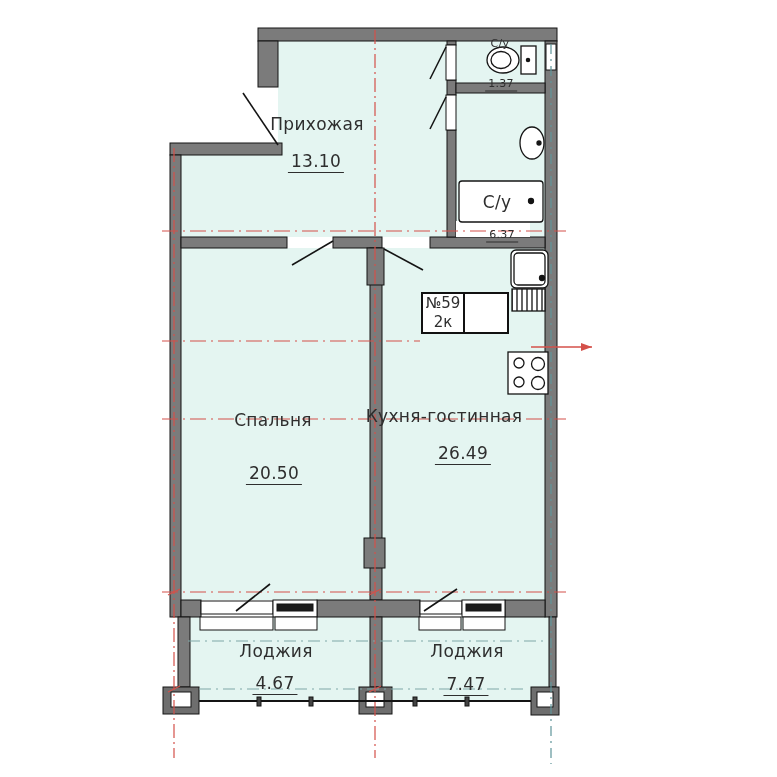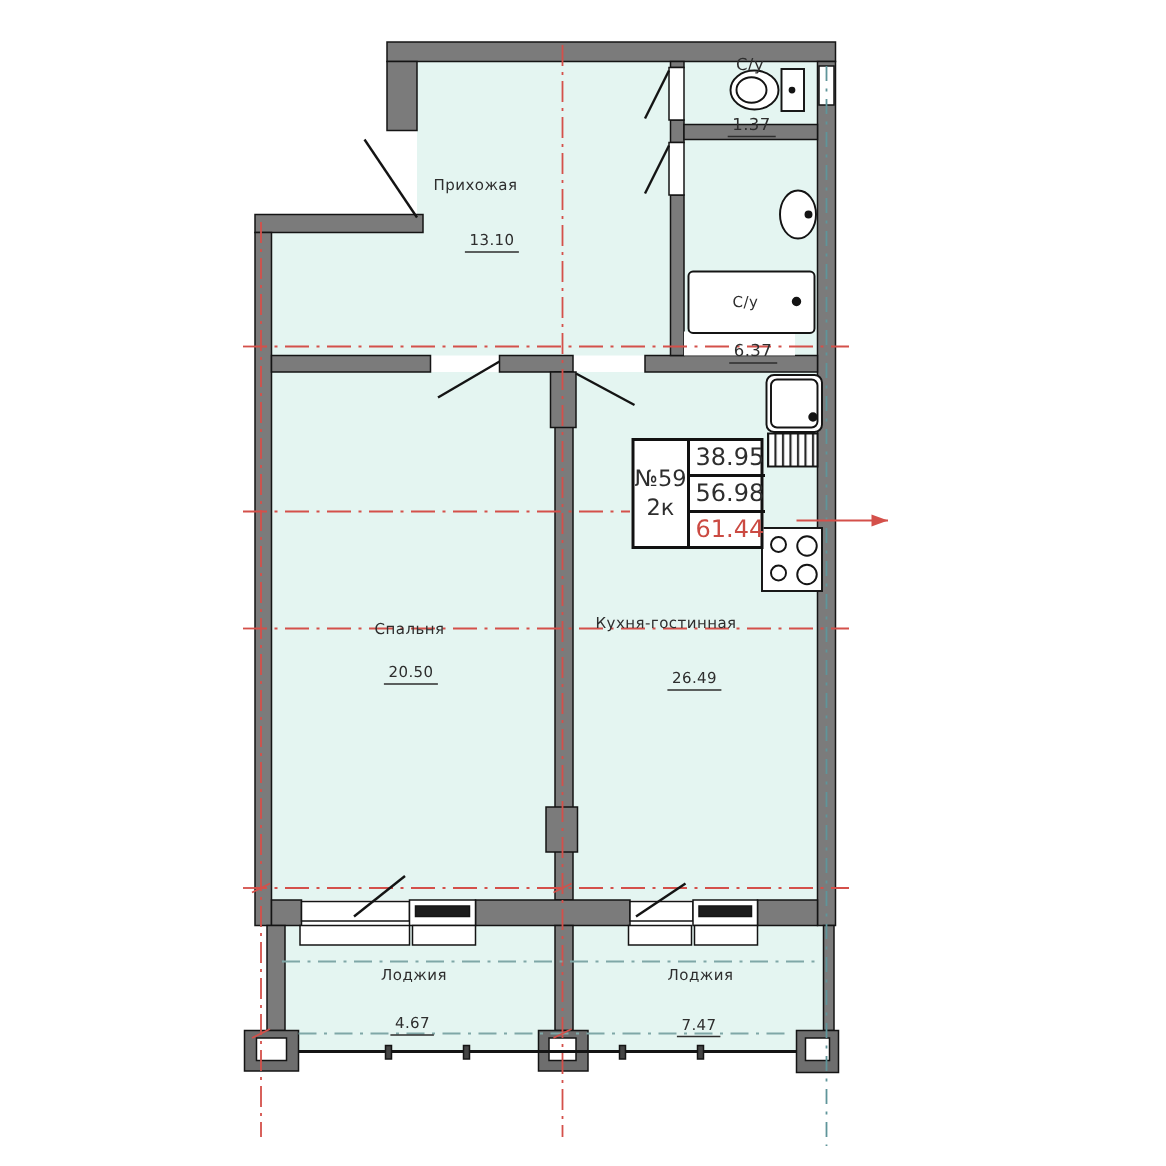--- a/index.html
+++ b/index.html
@@ -1,19 +1,19 @@
 <!DOCTYPE html>
 <html><head>
 <meta charset="utf-8">
 <style>
   html,body{margin:0;padding:0;background:#ffffff;}
   #plan{position:relative;width:777px;height:777px;background:#ffffff;overflow:hidden;
         font-family:"DejaVu Sans",sans-serif;color:#2e2e2e;}
   #plan svg{position:absolute;left:0;top:0;}
-  .lbl{position:absolute;transform:translate(-50%,-50%);font-size:10px;white-space:nowrap;
+  .lbl{position:absolute;transform:translate(-50%,-50%);font-size:17px;white-space:nowrap;
        letter-spacing:.3px;color:#2e2e2e;z-index:5;}
   .area{border-bottom:1.3px solid #2e2e2e;padding:12px 3px 1px;}
   .small{font-size:11px;}
   #infobox{position:absolute;left:421px;top:292px;width:88px;z-index:6;background:#ffffff;
            border:2px solid #111;display:flex;box-sizing:border-box;}
   #infobox .left{width:40px;border-right:2px solid #111;display:flex;flex-direction:column;
                  align-items:center;justify-content:center;font-size:15px;line-height:1.25;}
   #infobox .right{flex:1;display:flex;flex-direction:column;}
   #infobox .row{height:22px;border-bottom:2px solid #111;font-size:16px;line-height:22px;
                 padding-left:4px;}
@@ -150,24 +150,24 @@
       <line x1="424" y1="611" x2="457" y2="589"></line>
     </g>
 
     <g>
       <line x1="531" y1="347" x2="592" y2="347" stroke="#d4504a" stroke-width="1.4"></line>
       <polygon points="592,347 581,343 581,351" fill="#d4504a"></polygon>
     </g>
   </svg>
 
   <div class="lbl" style="left:317px;top:124px">Прихожая</div>
-  <div class="lbl area" style="left:328px;top:156px">13.10</div>
+  <div class="lbl area" style="left:316px;top:156px">13.10</div>
 
   <div class="lbl" style="left:273px;top:420px">Спальня</div>
-  <div class="lbl area" style="left:274px;top:444px">20.50</div>
+  <div class="lbl area" style="left:274px;top:468px">20.50</div>
 
   <div class="lbl" style="left:444px;top:416px">Кухня-гостинная</div>
   <div class="lbl area" style="left:463px;top:448px">26.49</div>
 
   <div class="lbl" style="left:276px;top:651px">Лоджия</div>
   <div class="lbl area" style="left:275px;top:678px">4.67</div>
 
   <div class="lbl" style="left:467px;top:651px">Лоджия</div>
   <div class="lbl area" style="left:466px;top:679px">7.47</div>
 
@@ -175,20 +175,15 @@
   <div class="lbl small area" style="left:501px;top:78px">1.37</div>
 
   <div class="lbl" style="left:497px;top:202px">С/у</div>
   <div class="lbl small area" style="left:502px;top:229px">6.37</div>
 
   <div id="infobox">
     <div class="left">
       <span>№59</span>
       <span>2к</span>
     </div>
-    <div class="right">
-      <div class="row">38.95</div>
-      <div class="row">56.98</div>
-      <div class="row total">61.44</div>
-    </div>
   </div>
 
 </div>
 
 </body></html>

